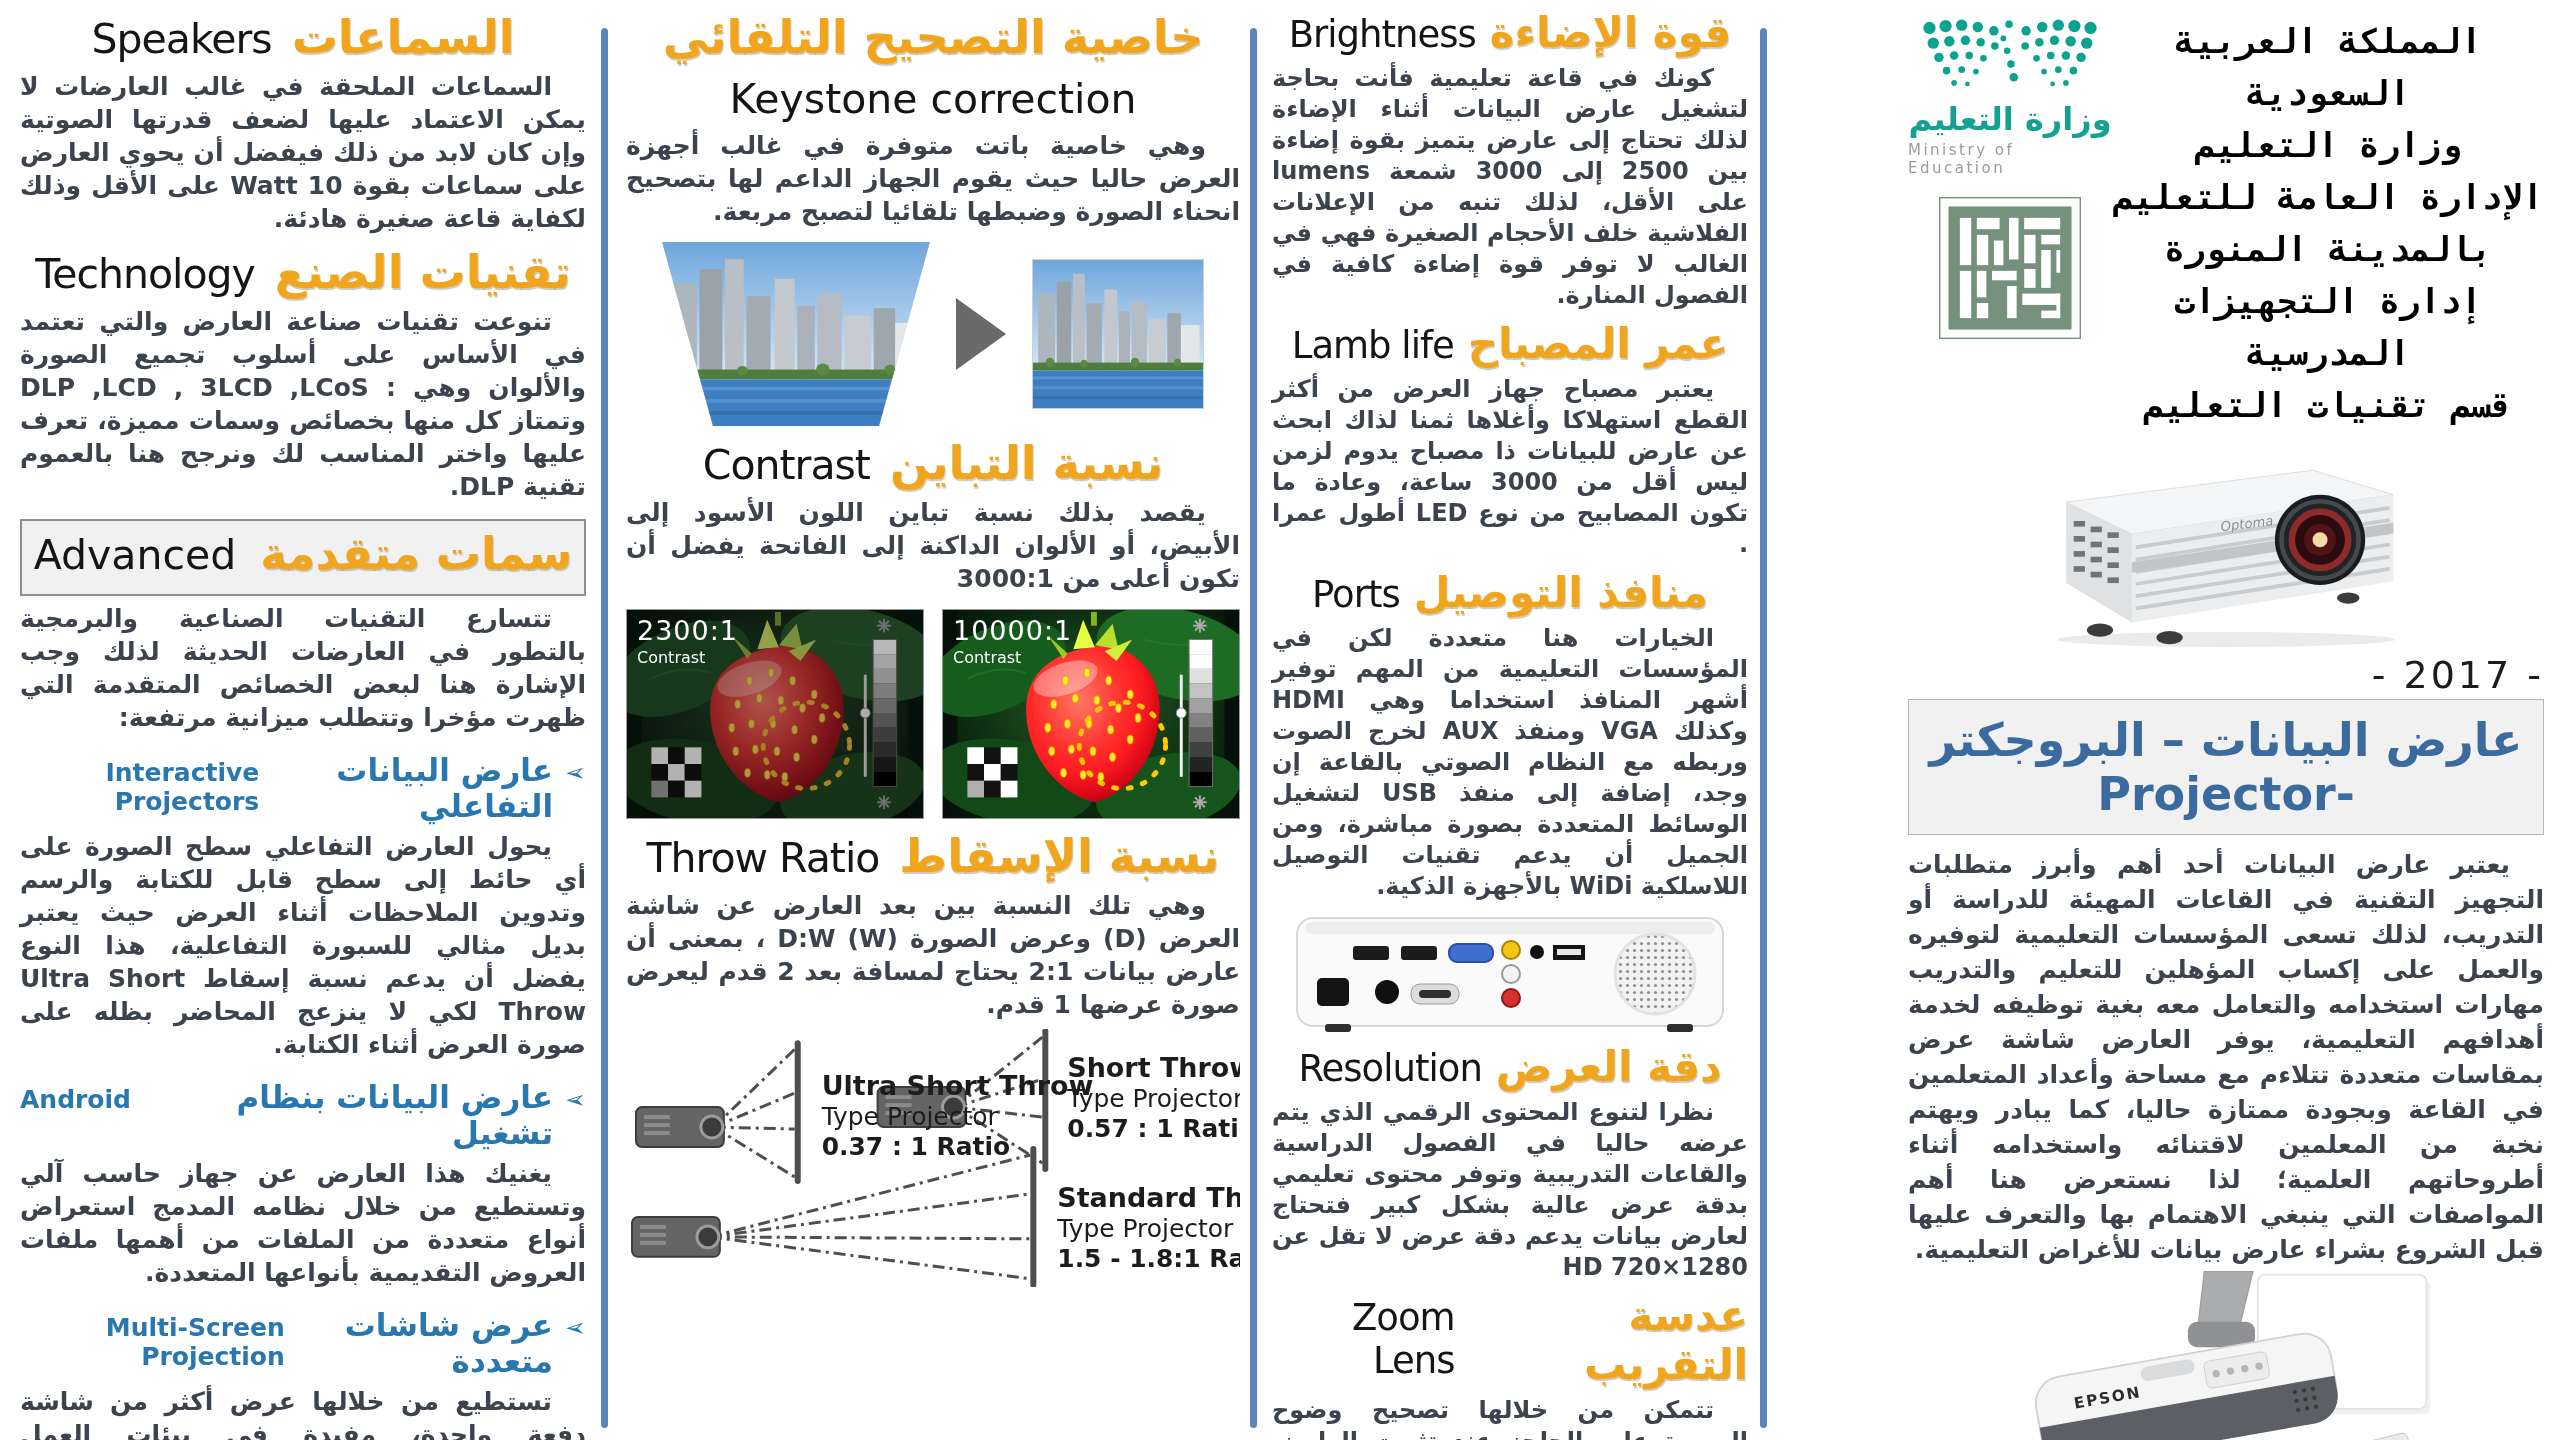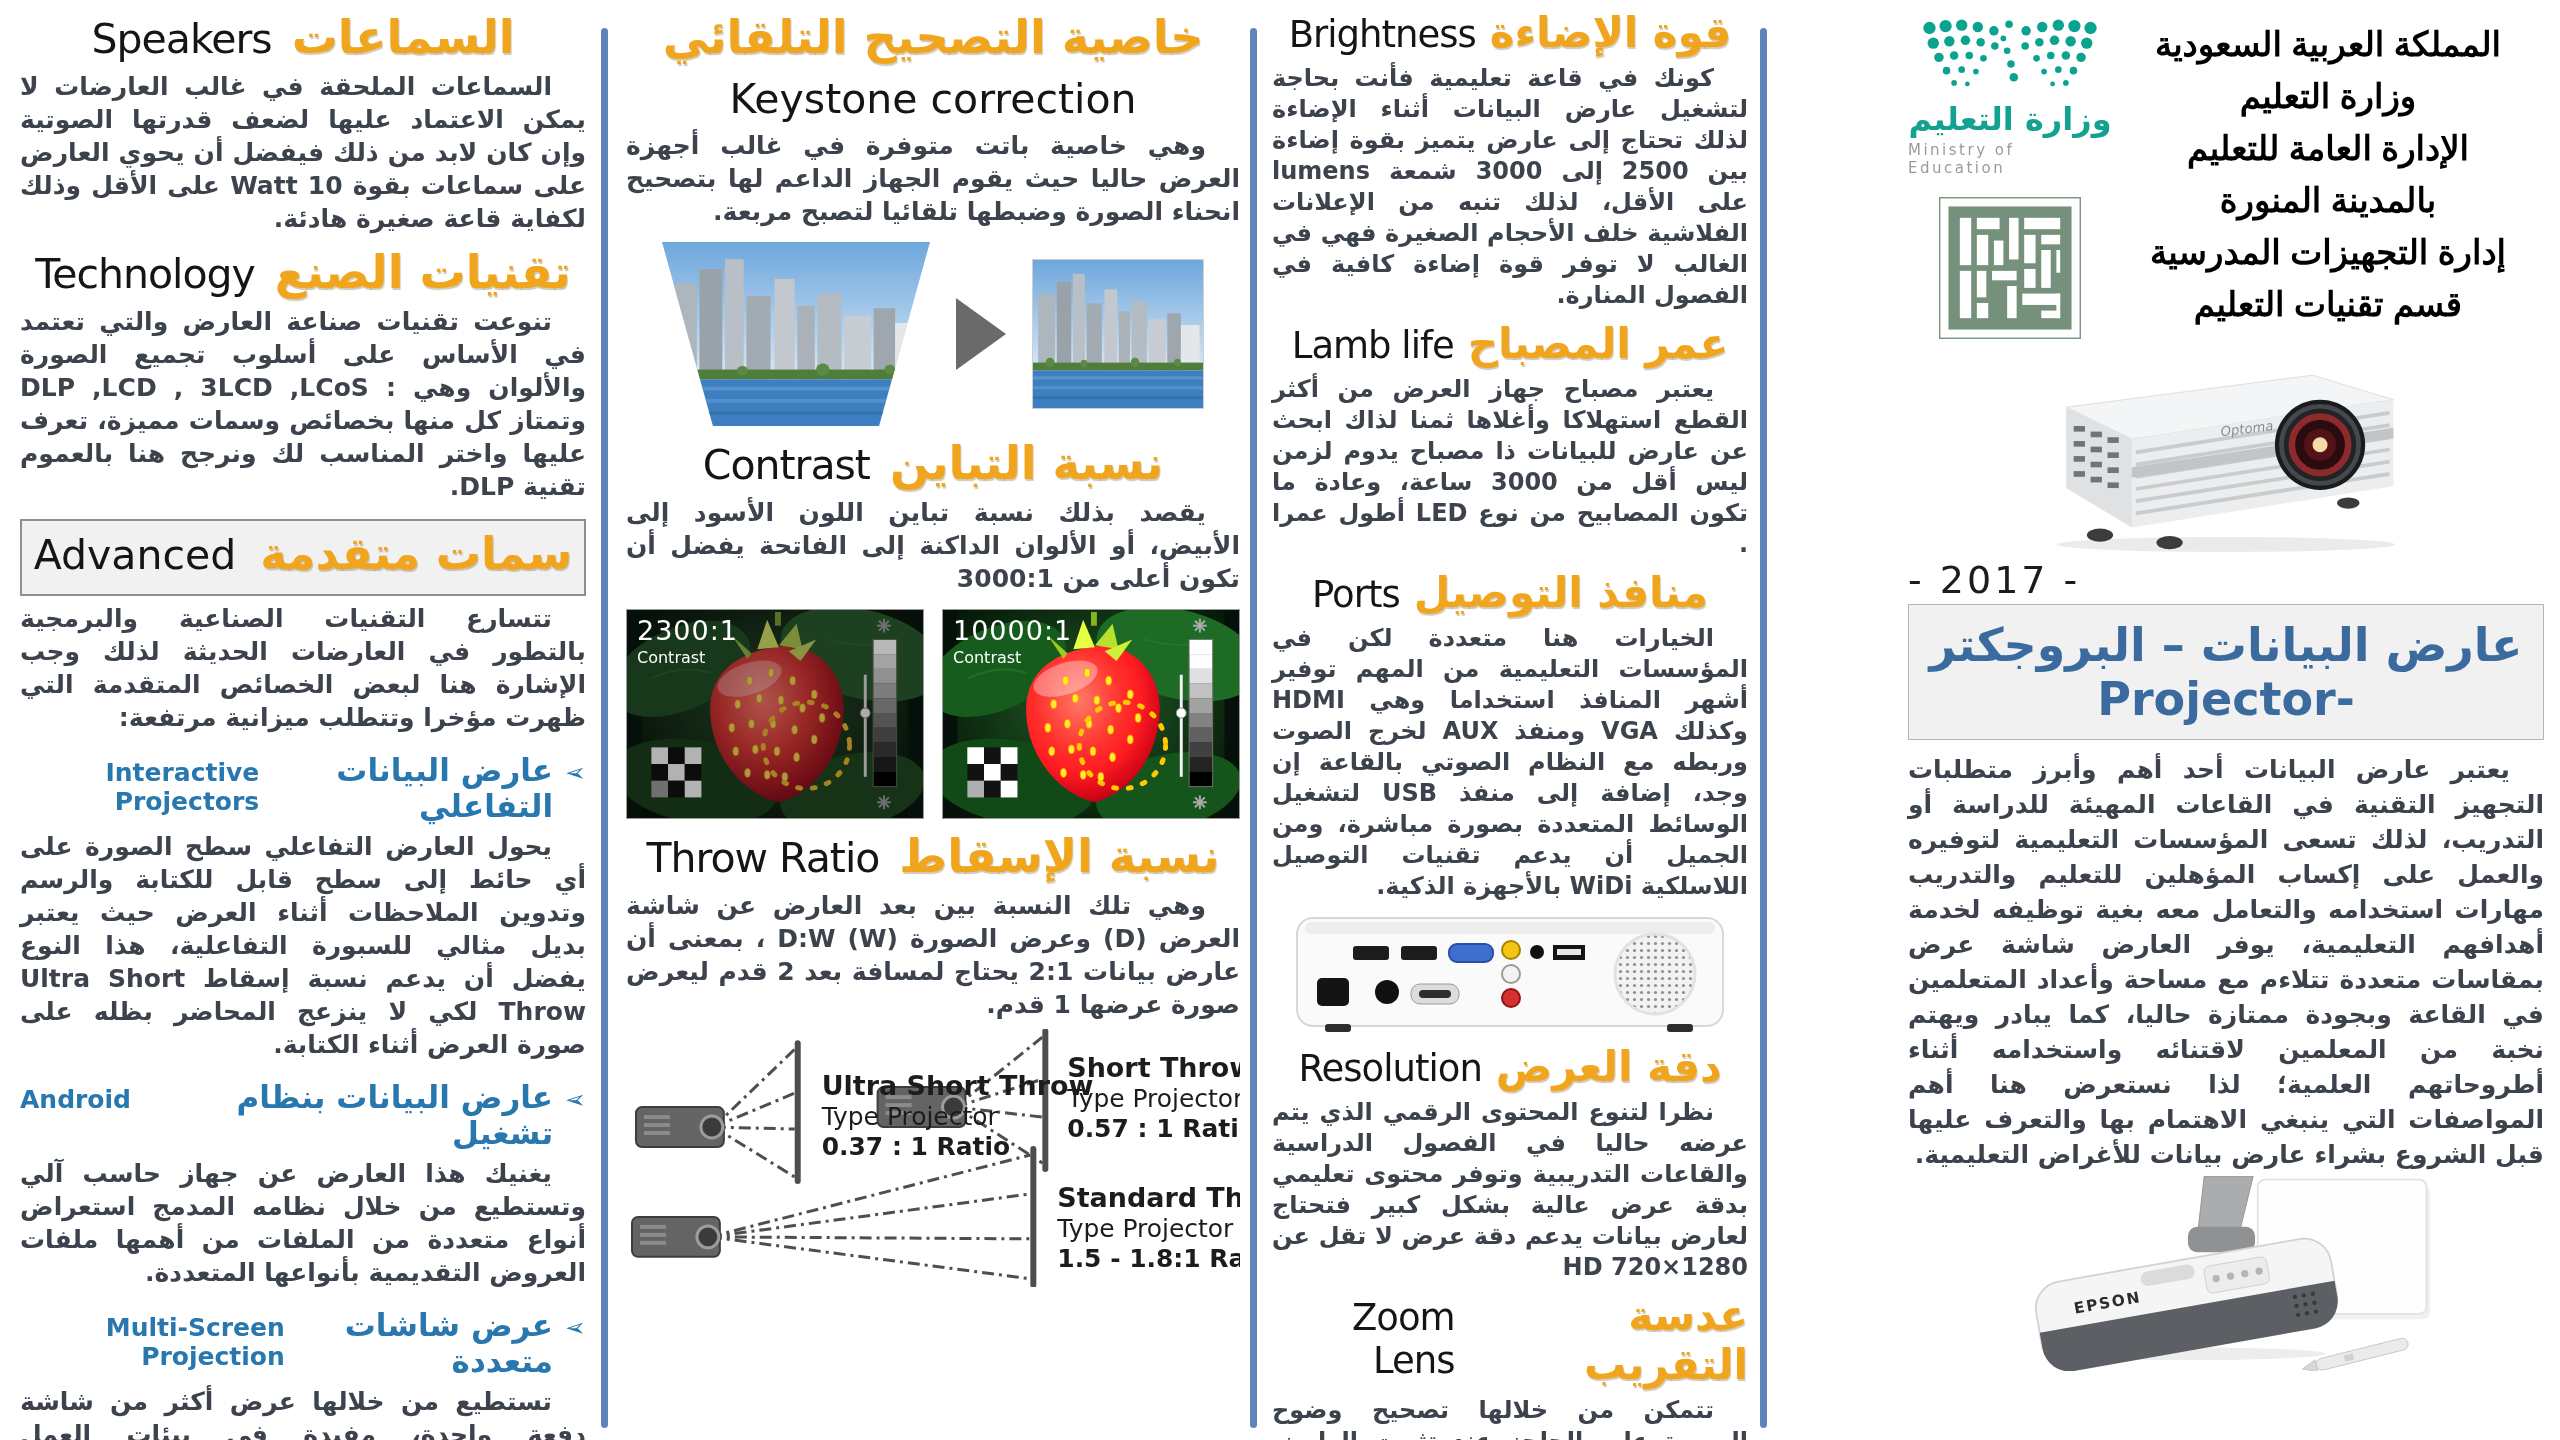--- a/index.html
+++ b/index.html
@@ -64,24 +64,24 @@
   .dt3{font-size:25px;font-weight:bold}
 
   .portsvg{display:block;margin:10px auto 0}
 
   
   .hdr{display:flex;direction:ltr;margin-top:14px}
   .logos{width:204px;display:flex;flex-direction:column;align-items:center}
   .wordmark{color:#13a291;font-size:32px;font-weight:bold;margin-top:4px}
   .moe-en{color:#9b9b9b;font-size:15px;letter-spacing:2.5px;margin-top:3px}
   .greenlogo{margin-top:20px}
-  .callig{flex:1;direction:rtl;text-align:center;font-family:Liberation Sans, sans-serif;font-weight:bold;color:#000;font-size:34px;line-height:52px;padding-top:4px}
+  .callig{flex:1;direction:rtl;text-align:center;font-family:Liberation Mono, monospace;font-weight:bold;color:#000;font-size:34px;line-height:52px;padding-top:4px}
   .projwrap,.epwrap{text-align:center}
   .projwrap{margin-top:8px}
-  .year{direction:ltr;text-align:left;font-size:38px;color:#1c1c1c;letter-spacing:3px;margin-top:2px}
+  .year{direction:ltr;text-align:right;font-size:38px;color:#1c1c1c;letter-spacing:3px;margin-top:2px}
   .banner{margin-top:2px;background:#f1f1f1;border:1px solid #b5b5b5;text-align:center;padding:13px 6px;direction:rtl;color:#3a6a9e;font-weight:bold;font-size:46px}
   .epwrap{margin-top:4px}
 
   .brandtext{font-style:italic}
 </style>
 </head>
 <body>
 
 <svg width="0" height="0" style="position:absolute" aria-hidden="true">
   <defs>

